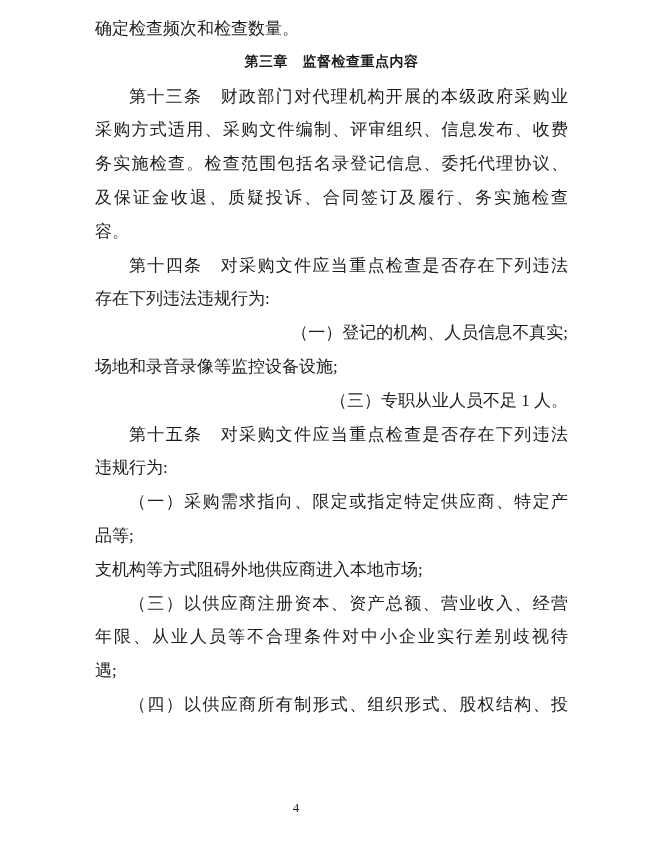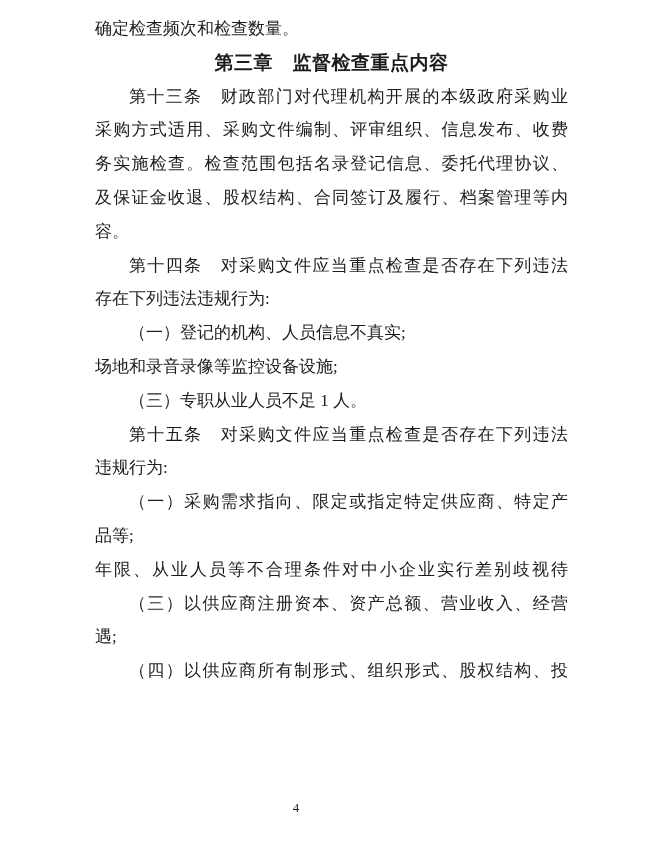--- a/index.html
+++ b/index.html
@@ -29,25 +29,26 @@
   }
   .line.justify {
     white-space: normal;
     text-align: justify;
     text-align-last: justify;
     text-justify: inter-character;
     font-family: Liberation Serif, serif;
   }
   .line.indent {
     text-indent: 34px;
+    text-align: right;
   }
   .line.heading {
-    font-family: Liberation Serif, serif;
+    font-family: Liberation Mono, monospace;
     font-weight: 700;
-    font-size: 19px;
+    font-size: 14px;
     text-align: center;
     text-align-last: center;
     white-space: nowrap;
     letter-spacing: 0.5px;
   }
   .page-number {
     position: absolute;
     top: 800px;
     left: 0;
     width: 100%;
@@ -59,30 +60,31 @@
 </head>
 <body>
 
 <div class="page">
   <div class="content">
     <div class="line">确定检查频次和检查数量。</div>
     <div class="line heading">第三章　监督检查重点内容</div>
     <div class="line indent justify">第十三条　财政部门对代理机构开展的本级政府采购业</div>
     <div class="line justify">采购方式适用、采购文件编制、评审组织、信息发布、收费</div>
     <div class="line justify">务实施检查。检查范围包括名录登记信息、委托代理协议、</div>
-    <div class="line justify">及保证金收退、股权结构、合同签订及履行、档案管理等内</div>
+    <div class="line justify">及保证金收退、质疑投诉、合同签订及履行、务实施检查</div>
     <div class="line">容。</div>
     <div class="line indent justify">第十四条　对采购文件应当重点检查是否存在下列违法</div>
     <div class="line">存在下列违法违规行为:</div>
     <div class="line indent">（一）登记的机构、人员信息不真实;</div>
     <div class="line">场地和录音录像等监控设备设施;</div>
     <div class="line indent">（三）专职从业人员不足 1 人。</div>
     <div class="line indent justify">第十五条　对采购文件应当重点检查是否存在下列违法</div>
     <div class="line">违规行为:</div>
     <div class="line indent justify">（一）采购需求指向、限定或指定特定供应商、特定产</div>
     <div class="line">品等;</div>
+    <div class="line">支机构等方式阻碍外地供应商进入本地市场;</div>
+    <div class="line indent justify">（三）以供应商注册资本、资产总额、营业收入、经营</div>
     <div class="line justify">年限、从业人员等不合理条件对中小企业实行差别歧视待</div>
-    <div class="line indent justify">（三）以供应商注册资本、资产总额、营业收入、经营</div>
     <div class="line">遇;</div>
     <div class="line indent justify">（四）以供应商所有制形式、组织形式、股权结构、投</div>
   </div>
   <div class="page-number">4</div>
 </div>
 
 </body></html>

